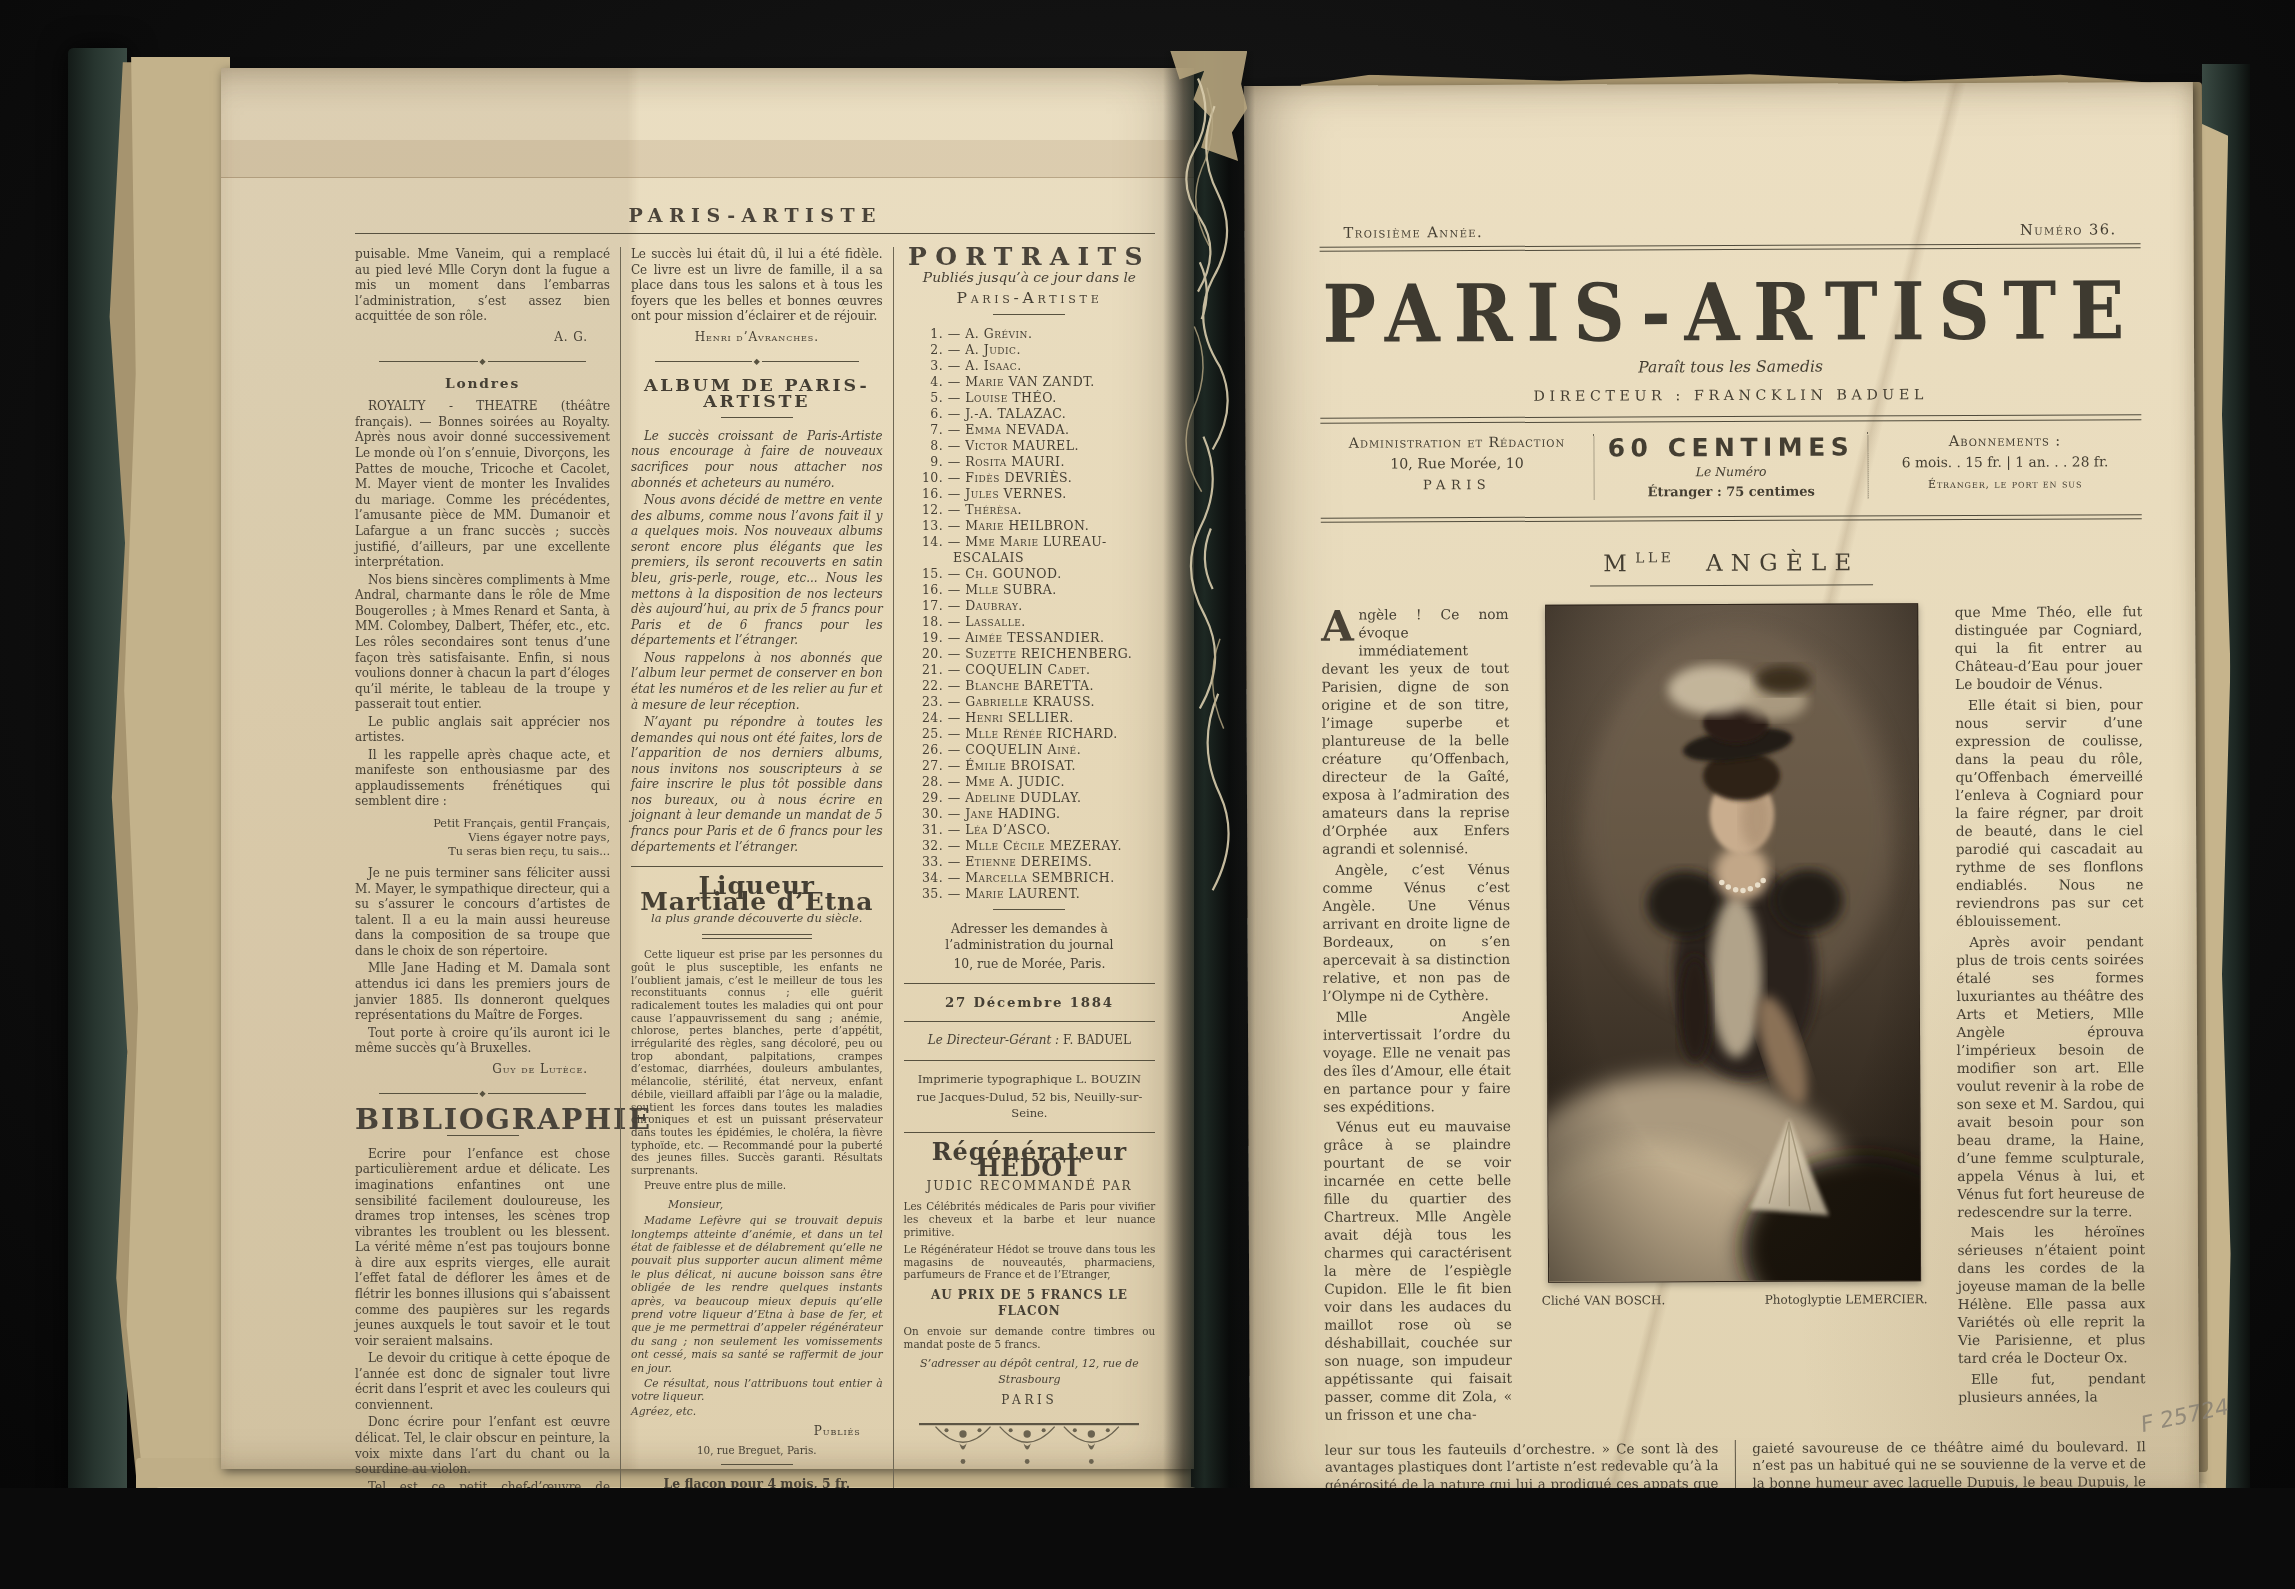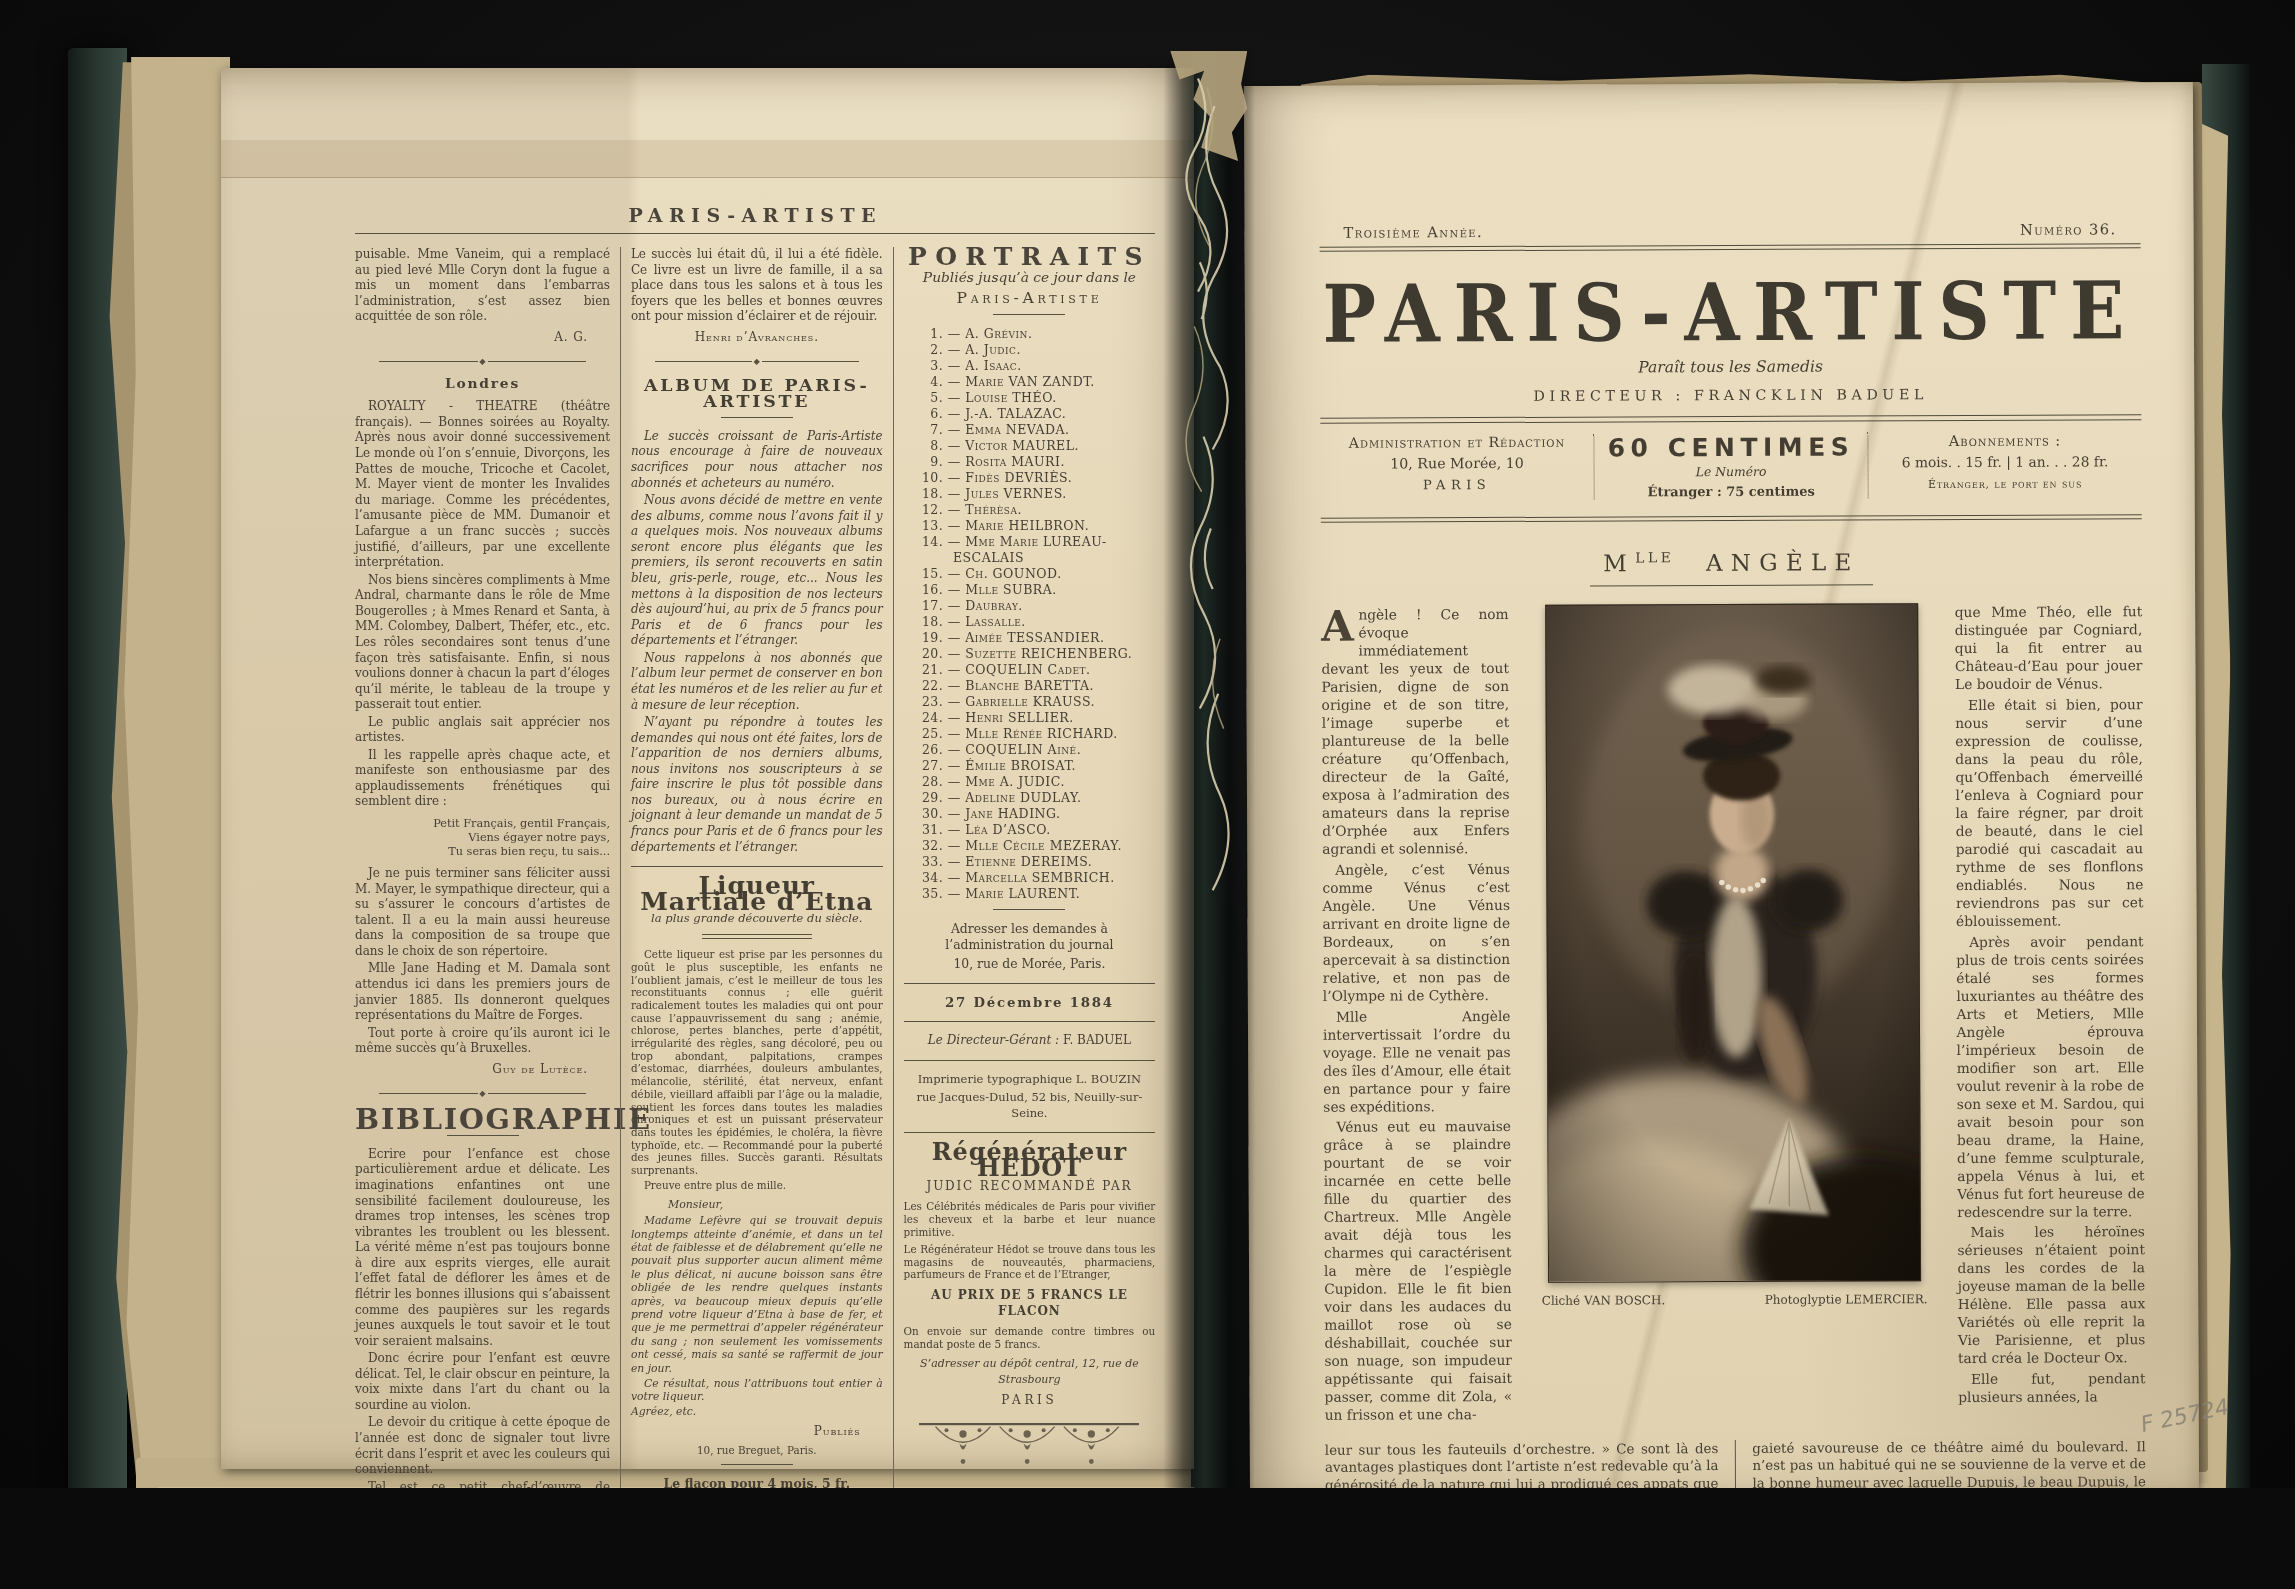--- a/index.html
+++ b/index.html
@@ -166,22 +166,22 @@
             <p class="just ind">Tout porte à croire qu’ils auront ici le même succès qu’à Bruxelles.</p>
             <p class="sig">Guy de Lutèce.</p>
             <div class="divider">
                 <span class="dl"></span>
                 <span class="dia">◆</span>
                 <span class="dl"></span>
               </div>
             <h2 class="h-biblio">BIBLIOGRAPHIE</h2>
             <div class="shortrule"></div>
             <p class="just ind">Ecrire pour l’enfance est chose particulièrement ardue et délicate. Les imaginations enfantines ont une sensibilité facilement douloureuse, les drames trop intenses, les scènes trop vibrantes les troublent ou les blessent. La vérité même n’est pas toujours bonne à dire aux esprits vierges, elle aurait l’effet fatal de déflorer les âmes et de flétrir les bonnes illusions qui s’abaissent comme des paupières sur les regards jeunes auxquels le tout savoir et le tout voir seraient malsains.</p>
+            <p class="just ind">Le devoir du critique à cette époque de l’année est donc de signaler tout livre écrit dans l’esprit et avec les couleurs qui conviennent.</p>
             <p class="just ind">Donc écrire pour l’enfant est œuvre délicat. Tel, le clair obscur en peinture, la voix mixte dans l’art du chant ou la sourdine au violon.</p>
-            <p class="just ind">Le devoir du critique à cette époque de l’année est donc de signaler tout livre écrit dans l’esprit et avec les couleurs qui conviennent.</p>
             <p class="just ind">Tel est ce petit chef-d’œuvre de Madame Aug. Lion qui a pour titre : Jean Déperet et que la maison Delagrave édite avec grand luxe. Cet ouvrage illustré par Ferdinandus est pourtant fort accessible aux bourses modestes.</p>
           </div>
 
           <div class="vsep"></div>
 
           <div class="lcol">
             <p class="just">Le succès lui était dû, il lui a été fidèle. Ce livre est un livre de famille, il a sa place dans tous les salons et à tous les foyers que les belles et bonnes œuvres ont pour mission d’éclairer et de réjouir.</p>
             <p class="sigc">Henri d’Avranches.</p>
             <div class="divider">
                 <span class="dl"></span>
@@ -223,21 +223,21 @@
               <div class="pl"> 1. — A. Grévin.</div>
               <div class="pl"> 2. — A. Judic.</div>
               <div class="pl"> 3. — A. Isaac.</div>
               <div class="pl"> 4. — Marie VAN ZANDT.</div>
               <div class="pl"> 5. — Louise THÉO.</div>
               <div class="pl"> 6. — J.-A. TALAZAC.</div>
               <div class="pl"> 7. — Emma NEVADA.</div>
               <div class="pl"> 8. — Victor MAUREL.</div>
               <div class="pl"> 9. — Rosita MAURI.</div>
               <div class="pl">10. — Fidès DEVRIÈS.</div>
-              <div class="pl">18. — Jules VERNES.</div>
+              <div class="pl">16. — Jules VERNES.</div>
               <div class="pl">12. — Thérèsa.</div>
               <div class="pl">13. — Marie HEILBRON.</div>
               <div class="pl">14. — Mme Marie LUREAU-ESCALAIS</div>
               <div class="pl">15. — Ch. GOUNOD.</div>
               <div class="pl">16. — Mlle SUBRA.</div>
               <div class="pl">17. — Daubray.</div>
               <div class="pl">18. — Lassalle.</div>
               <div class="pl">19. — Aimée TESSANDIER.</div>
               <div class="pl">20. — Suzette REICHENBERG.</div>
               <div class="pl">21. — COQUELIN Cadet.</div>

